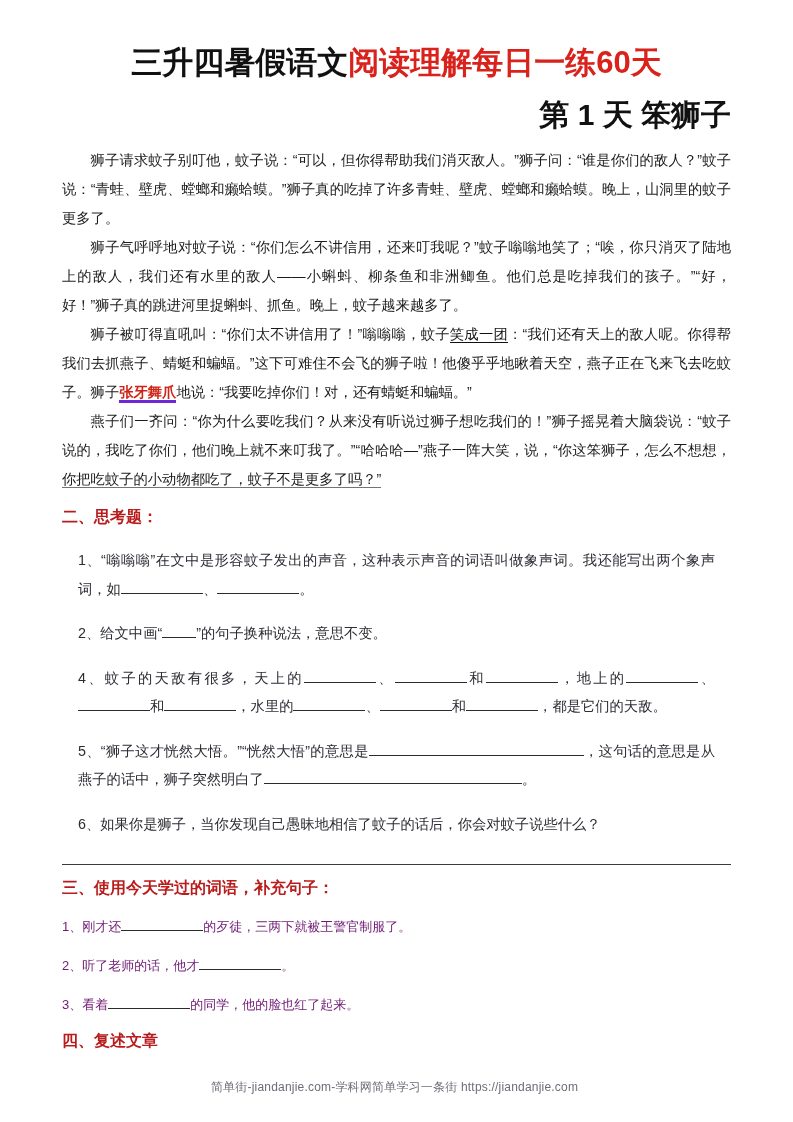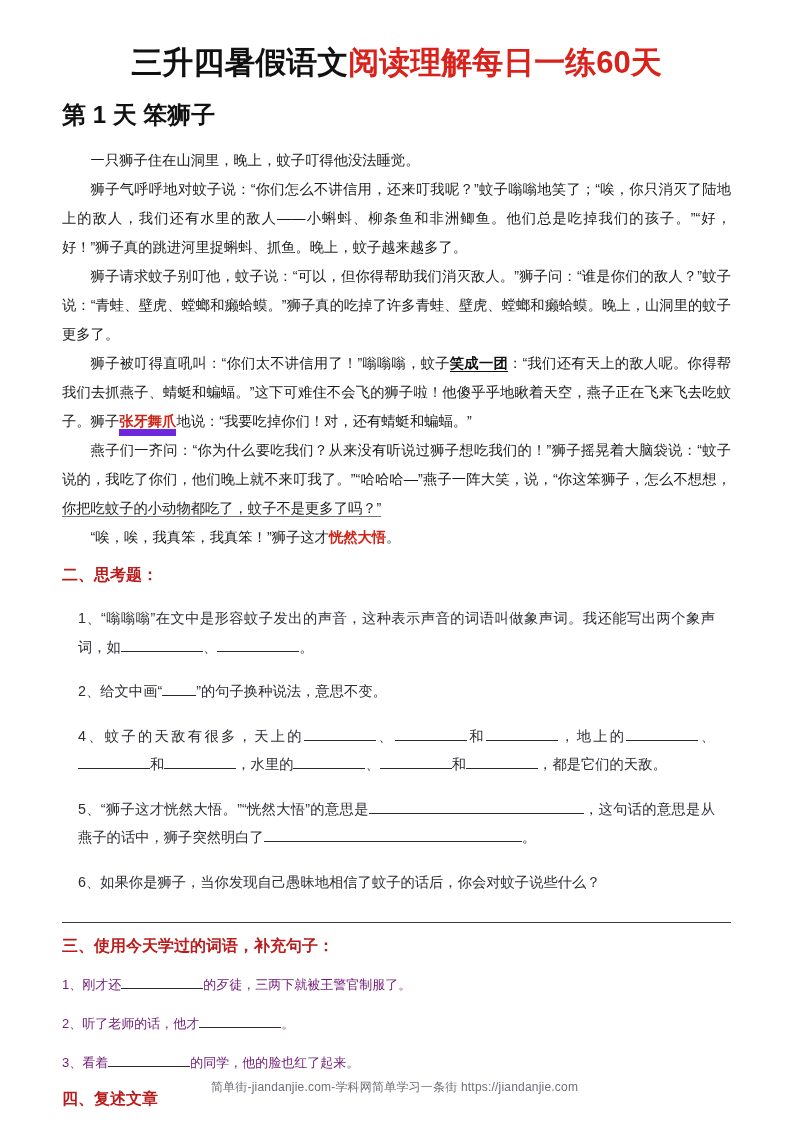--- a/index.html
+++ b/index.html
@@ -30,54 +30,54 @@
     font-weight: bold;
     letter-spacing: 0px;
     line-height: 46px;
     white-space: nowrap;
     margin: 6px 0 4px 0;
   }
   .main-title .t-black { color: #111111; font-family: Liberation Mono, monospace; }
   .main-title .t-red { color: #d9221c; text-align: right; }
 
   .sub-title {
-    text-align: left;
-    font-size: 24px;
+    text-align: right;
+    font-size: 30px;
     font-weight: bold;
     color: #111111;
     line-height: 34px;
     margin: 10px 0 14px 0;
   }
 
   
   .body-text {
     font-size: 14.3px;
     line-height: 29px;
     color: #1b1b1b;
     text-align: justify;
     text-justify: inter-ideograph;
     margin: 0;
   }
   .body-text p {
     margin: 0;
     text-indent: 2em;
   }
   .hl-black {
-    font-weight: bold;
+    font-weight: normal;
     color: #111111;
     border-bottom: 1px solid #111111;
   }
   .hl-red {
     font-weight: bold;
     color: #cf2418;
   }
   .hl-red-u {
     font-weight: bold;
     color: #cf2418;
-    border-bottom: 7px solid #6d28d9;
+    border-bottom: 3px solid #6d28d9;
   }
   .u-plain { border-bottom: 1px solid #737373; }
 
   
   .section-head {
     font-size: 16px;
     font-weight: bold;
     color: #b91c1c;
     margin: 10px 0 2px 0;
     line-height: 26px;
@@ -145,26 +145,24 @@
 
 <div class="page">
 
   <h1 class="main-title">
     <span class="t-black">三升四暑假语文</span><span class="t-red">阅读理解每日一练60天</span>
   </h1>
 
   <h2 class="sub-title">第 1 天  笨狮子</h2>
 
   <div class="body-text">
-    <p>一只狮子住在山洞里，晚上，蚊子叮得他没法睡觉。</p>
+    <p>狮子请求蚊子别叮他，蚊子说：“可以，但你得帮助我们消灭敌人。”狮子问：“谁是你们的敌人？”蚊子说：“青蛙、壁虎、螳螂和癞蛤蟆。”狮子真的吃掉了许多青蛙、壁虎、螳螂和癞蛤蟆。晚上，山洞里的蚊子更多了。</p>
     <p>狮子气呼呼地对蚊子说：“你们怎么不讲信用，还来叮我呢？”蚊子嗡嗡地笑了；“唉，你只消灭了陆地上的敌人，我们还有水里的敌人——小蝌蚪、柳条鱼和非洲鲫鱼。他们总是吃掉我们的孩子。”“好，好！”狮子真的跳进河里捉蝌蚪、抓鱼。晚上，蚊子越来越多了。</p>
-    <p>狮子请求蚊子别叮他，蚊子说：“可以，但你得帮助我们消灭敌人。”狮子问：“谁是你们的敌人？”蚊子说：“青蛙、壁虎、螳螂和癞蛤蟆。”狮子真的吃掉了许多青蛙、壁虎、螳螂和癞蛤蟆。晚上，山洞里的蚊子更多了。</p>
     <p><span>狮子被叮得直吼叫：“你们太不讲信用了！”嗡嗡嗡，蚊子</span><span class="hl-black">笑成一团</span><span>：“我们还有天上的敌人呢。你得帮我们去抓燕子、蜻蜓和蝙蝠。”这下可难住不会飞的狮子啦！他傻乎乎地瞅着天空，燕子正在飞来飞去吃蚊子。狮子</span><span class="hl-red-u">张牙舞爪</span><span>地说：“我要吃掉你们！对，还有蜻蜓和蝙蝠。”</span></p>
     <p><span>燕子们一齐问：“你为什么要吃我们？从来没有听说过狮子想吃我们的！”狮子摇晃着大脑袋说：“蚊子说的，我吃了你们，他们晚上就不来叮我了。”“哈哈哈—”燕子一阵大笑，说，“你这笨狮子，怎么不想想，</span><span class="u-plain">你把吃蚊子的小动物都吃了，蚊子不是更多了吗？”</span></p>
-    <p><span>“唉，唉，我真笨，我真笨！”狮子这才</span><span class="hl-red">恍然大悟</span><span>。</span></p>
   </div>
 
   <div class="section-head">二、思考题：</div>
 
   <p class="q-line"><span>1、“嗡嗡嗡”在文中是形容蚊子发出的声音，这种表示声音的词语叫做象声词。我还能写出两个象声词，如</span><span class="blank b-l"></span><span>、</span><span class="blank b-l"></span><span>。</span></p>
 
   <p class="q-line"><span>2、给文中画“</span><span class="blank b-xs"></span><span>”的句子换种说法，意思不变。</span></p>
 
 
   <p class="q-line"><span>4、蚊子的天敌有很多，天上的</span><span class="blank b-m"></span><span>、</span><span class="blank b-m"></span><span>和</span><span class="blank b-m"></span><span>，地上的</span><span class="blank b-m"></span><span>、</span><span class="blank b-m"></span><span>和</span><span class="blank b-m"></span><span>，水里的</span><span class="blank b-m"></span><span>、</span><span class="blank b-m"></span><span>和</span><span class="blank b-m"></span><span>，都是它们的天敌。</span></p>

